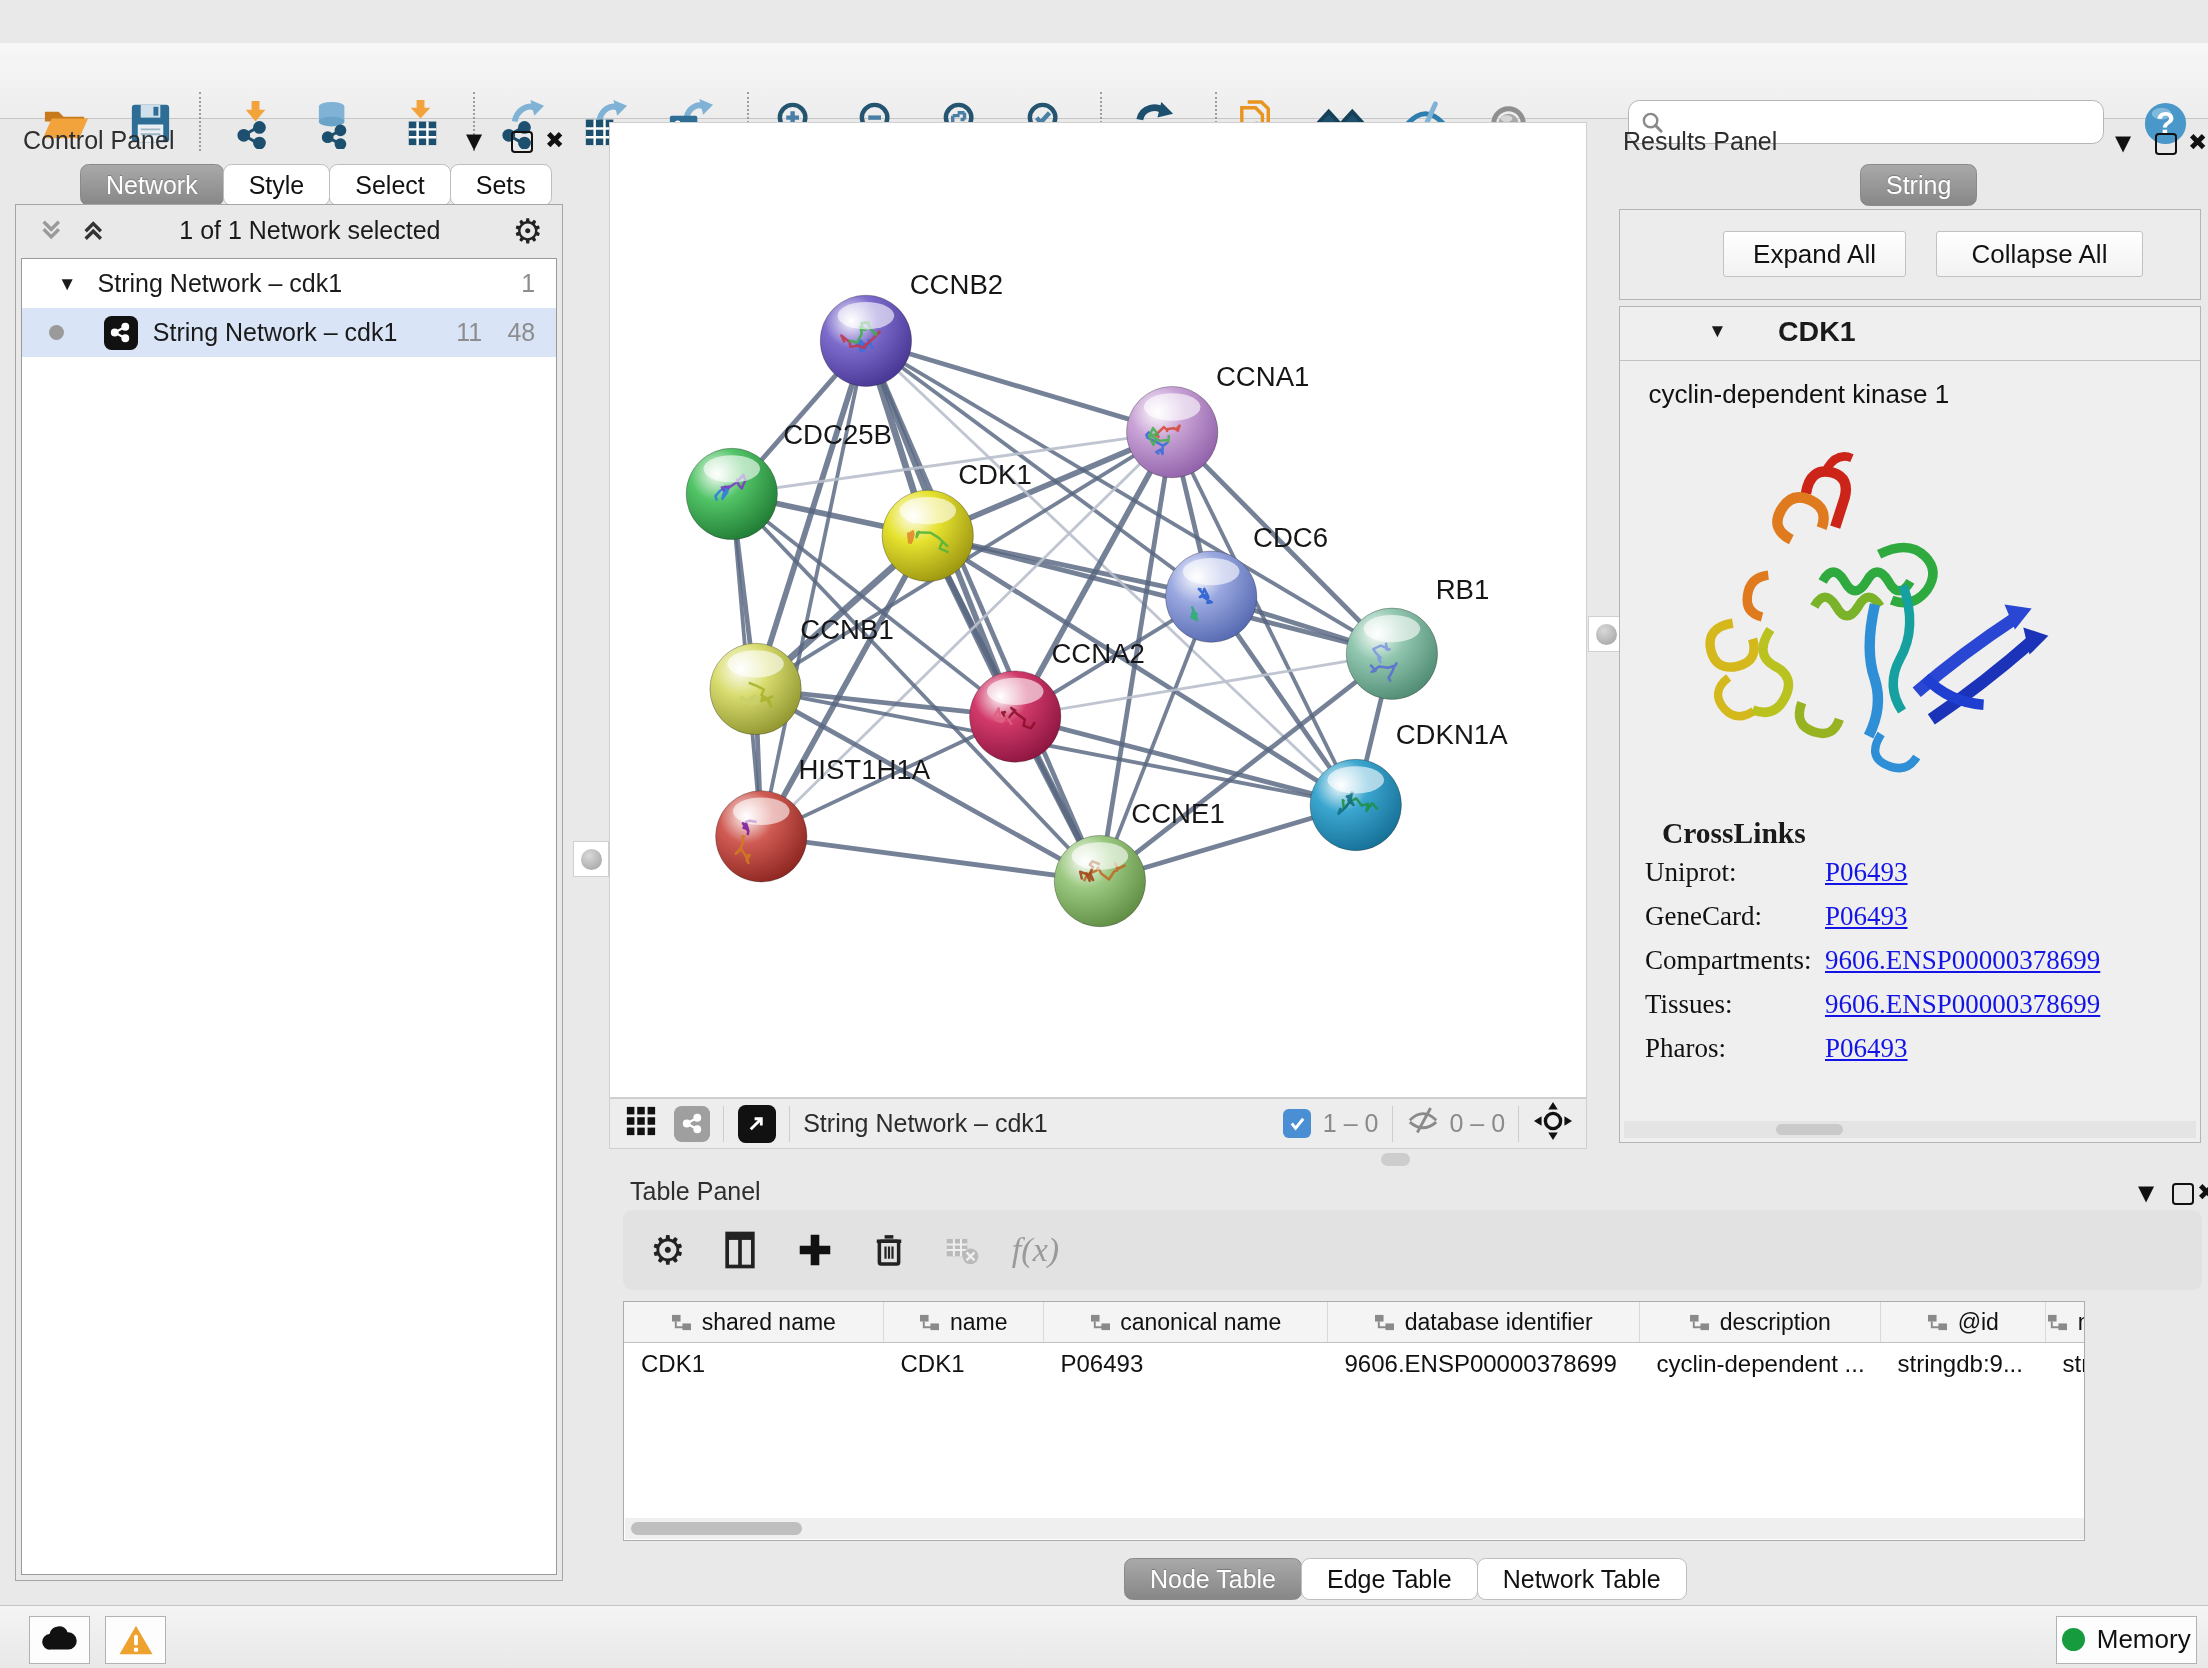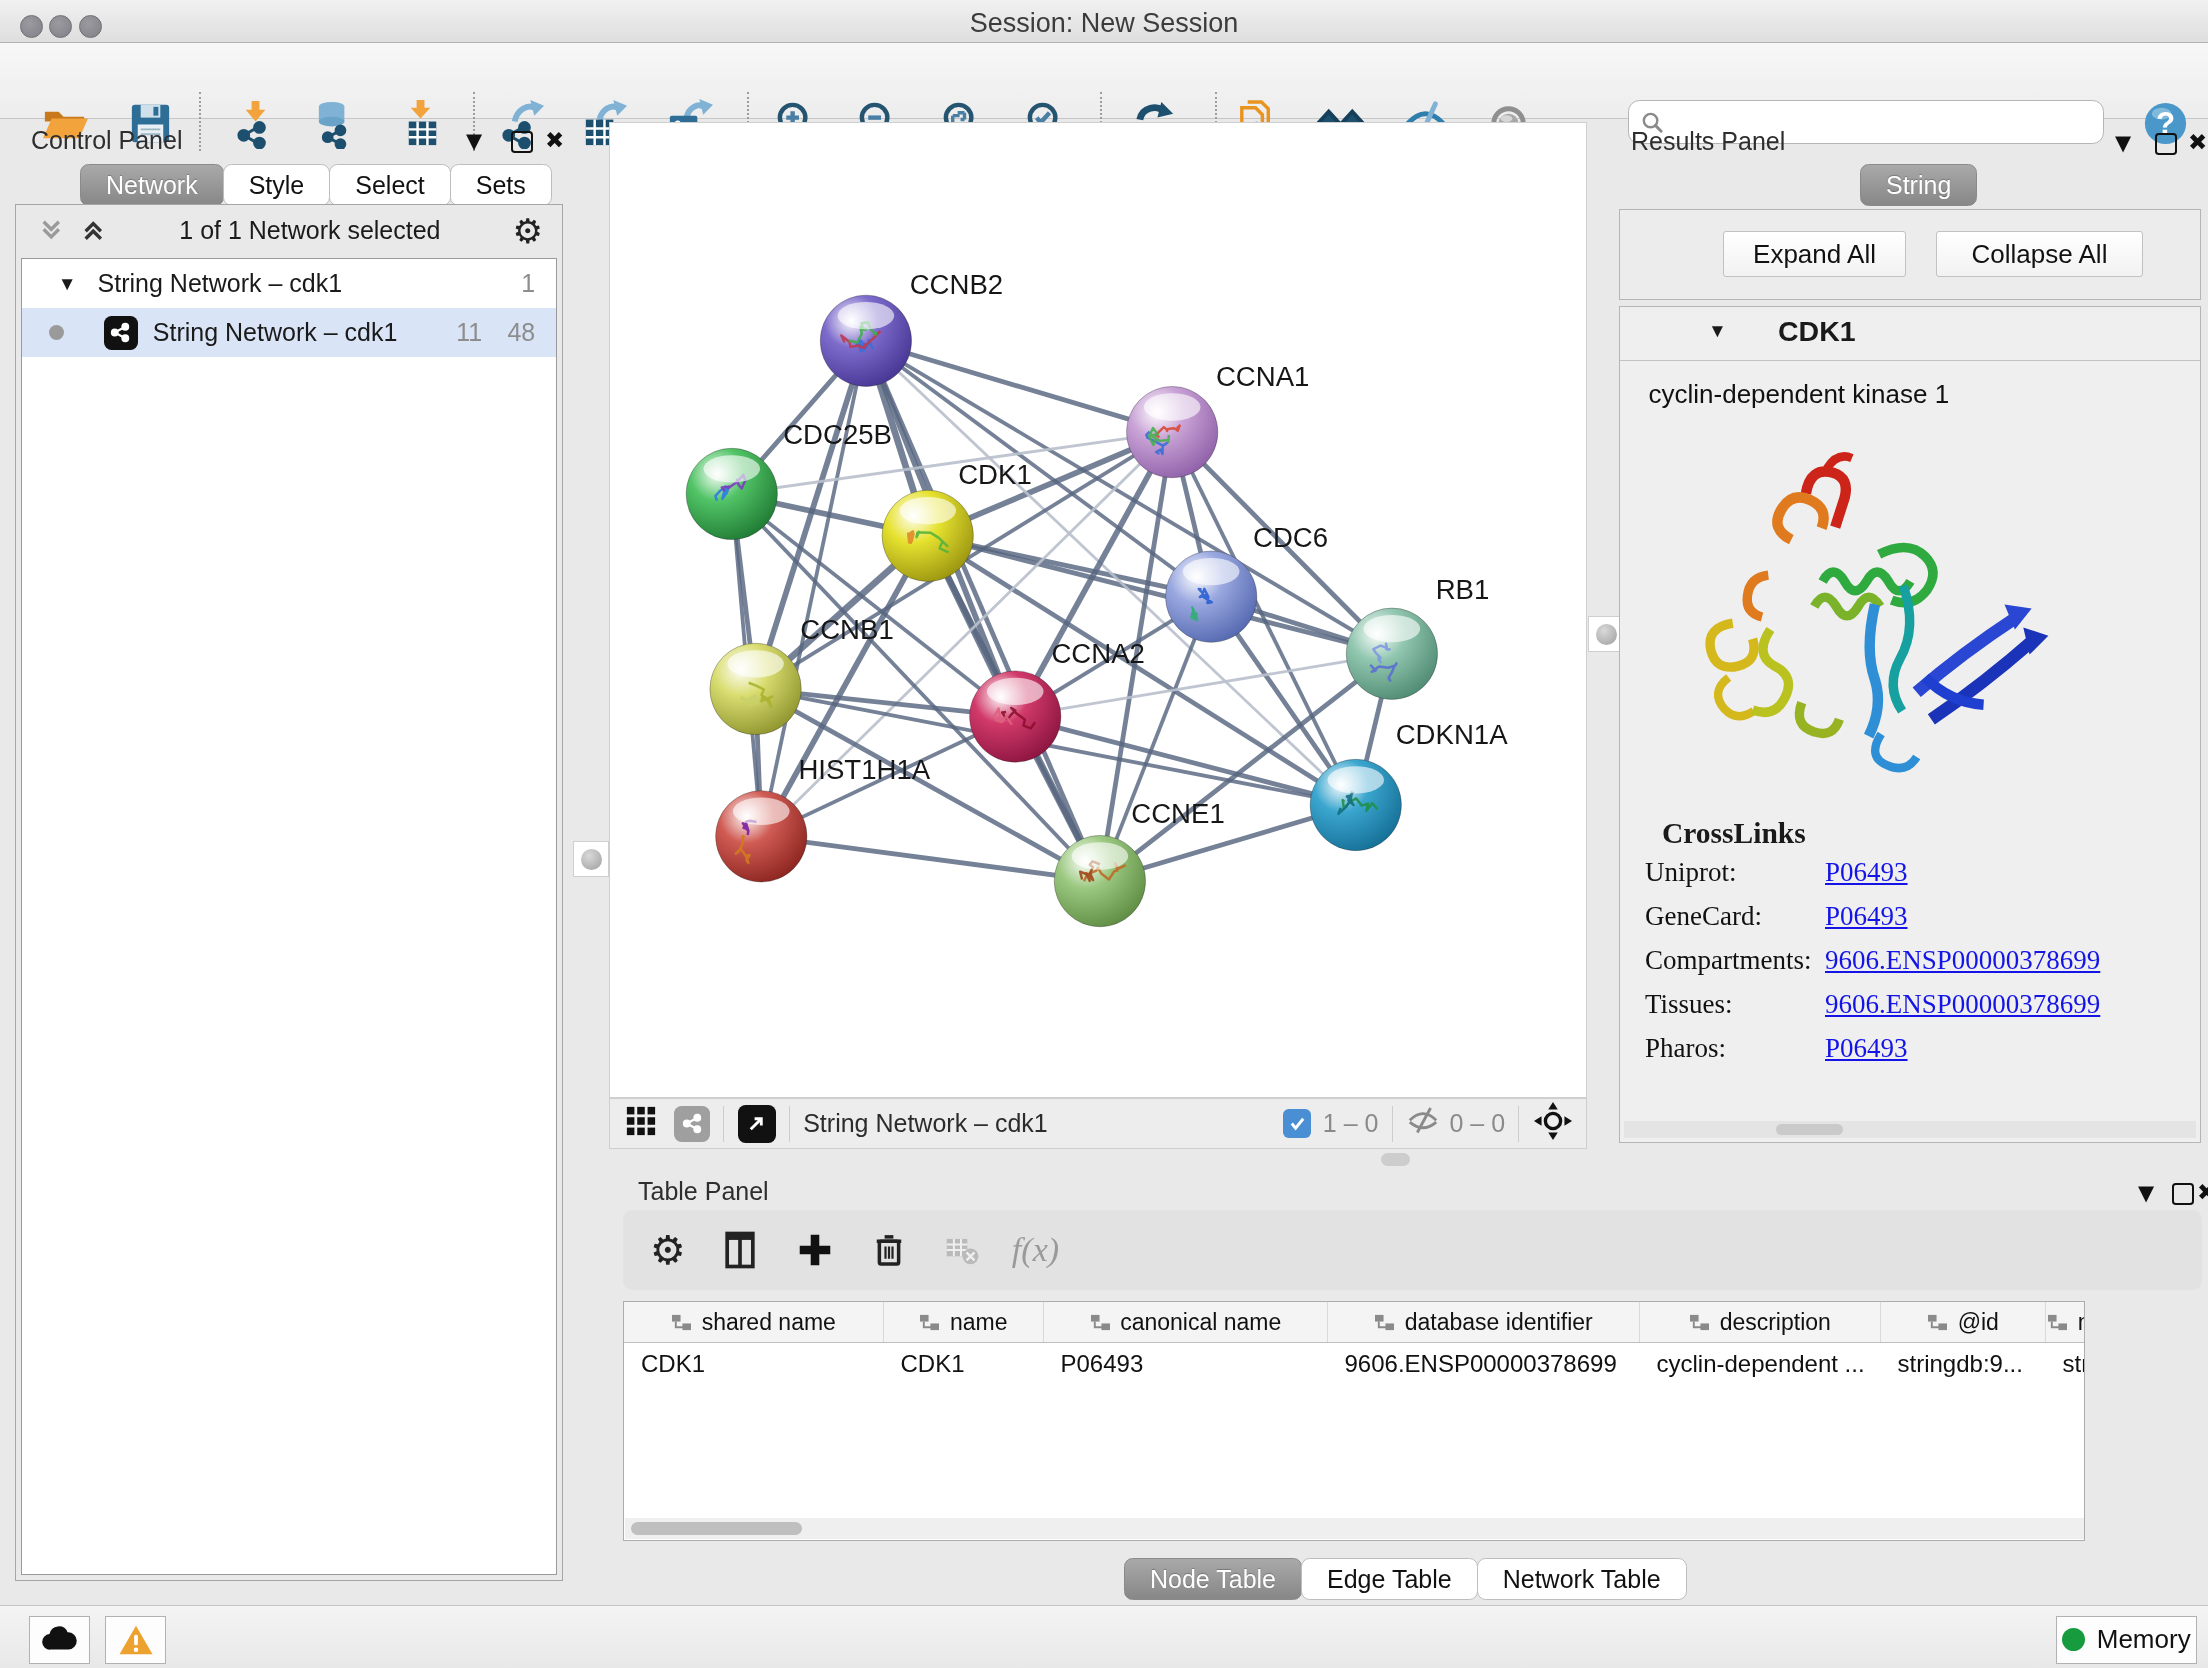--- a/index.html
+++ b/index.html
@@ -15,21 +15,21 @@
   
   #toolbar{left:0;top:43px;width:2208px;height:75px;background:linear-gradient(#f7f7f7,#ededed);
     border-bottom:1px solid #c6c6c6;}
   .tbtn{position:absolute;top:53px;width:55px;height:55px;display:flex;align-items:center;justify-content:center;}
   .tbtn svg{width:51px;height:51px;}
   .tsep{position:absolute;top:49px;height:59px;border-left:2.9px dotted #9d9d9d;width:0;}
   #search-wrap{position:absolute;left:1628px;top:57px;width:476px;height:44px;background:#fff;
     border:1px solid #b5b5b5;border-radius:11.4px;display:flex;align-items:center;padding:0 11.4px;box-sizing:border-box;}
   #search-input{border:none;outline:none;flex:1;font-size:23px;font-family:"Liberation Sans",sans-serif;margin-left:9.5px;}
   
-  .panel-title{font-size:25px;color:#2e2e2e;margin-left:8px;}
+  .panel-title{font-size:25px;color:#2e2e2e;}
   .pctl{position:absolute;top:0;font-size:23px;color:#111;cursor:default;font-family:"DejaVu Sans",sans-serif;}
   .maxbox{width:18px;height:18px;border:2.4px solid #111;border-radius:3.8px;display:inline-block;}
   .tab{display:inline-block;height:40px;line-height:40px;padding:0 25px;background:#fff;
     border:1px solid #bdbdbd;border-radius:8.6px;font-size:25px;color:#111;margin-right:-1px;}
   .tab.sel{background:linear-gradient(#a9a9a9,#878787);color:#fff;border-color:#8a8a8a;
     text-shadow:0 -1px 1px rgba(0,0,0,.25);}
   .wbtn{display:inline-block;height:44px;line-height:44px;padding:0 28.5px;background:linear-gradient(#ffffff,#f2f2f2);
     border:1px solid #c2c2c2;border-radius:3px;font-size:26px;color:#111;text-align:center;}
   
   #cp-box{left:15px;top:204px;width:548px;height:1377px;border:1px solid #a6a6a6;background:#e9e9e9;box-sizing:border-box;}
@@ -81,26 +81,20 @@
   .node-label{font-size:29px;fill:#161616;font-family:"Liberation Sans",sans-serif;}
   .dis{opacity:.45;}
   .fx{font-family:"Liberation Serif",serif;font-style:italic;font-size:34px;color:#9a9a9a;}
   .chev{font-family:"DejaVu Sans",sans-serif;}
 </style>
 </head>
 <body>
 
 <div id="app">
 
-  <div id="titlebar" class="abs">
-    <span class="traffic" style="left:20px"></span>
-    <span class="traffic" style="left:49px"></span>
-    <span class="traffic" style="left:79px"></span>
-    <div id="win-title">Session: New Session</div>
-  </div>
 
   <div id="toolbar" class="abs">
     <div class="tbtn" style="left:37px">
       <svg viewBox="0 0 52 52">
           <path d="M6 14h14l5 5h21v5H6z" fill="#c8791c"></path>
           <path d="M4 41l9-20h37l-9 20z" fill="#f2a33c"></path>
         </svg>
     </div>
     <div class="tbtn" style="left:123px">
       <svg viewBox="0 0 52 52">

